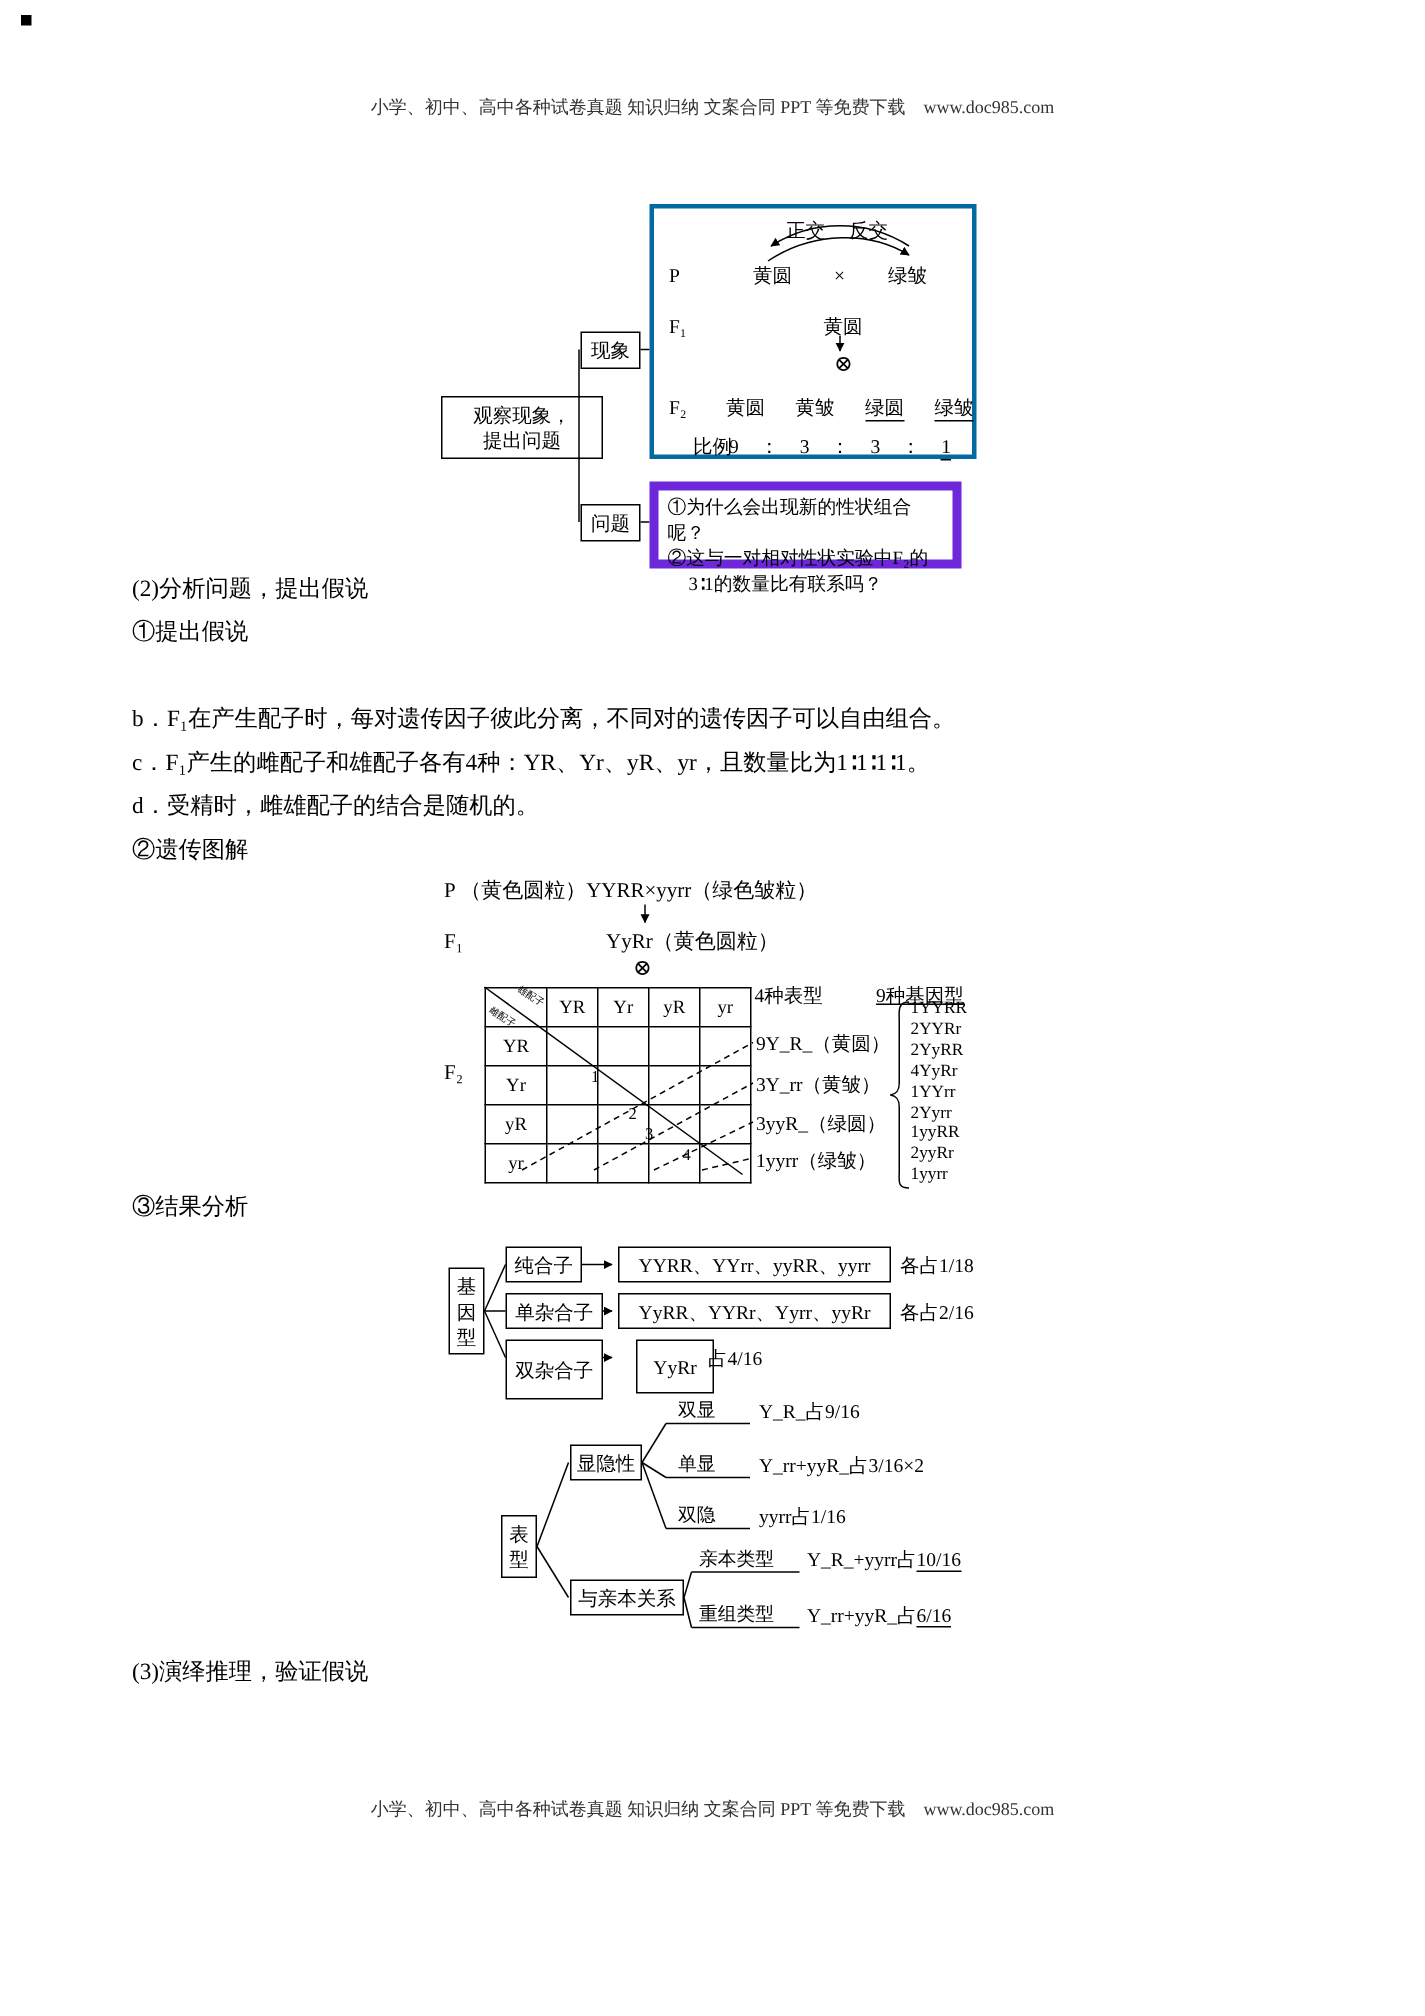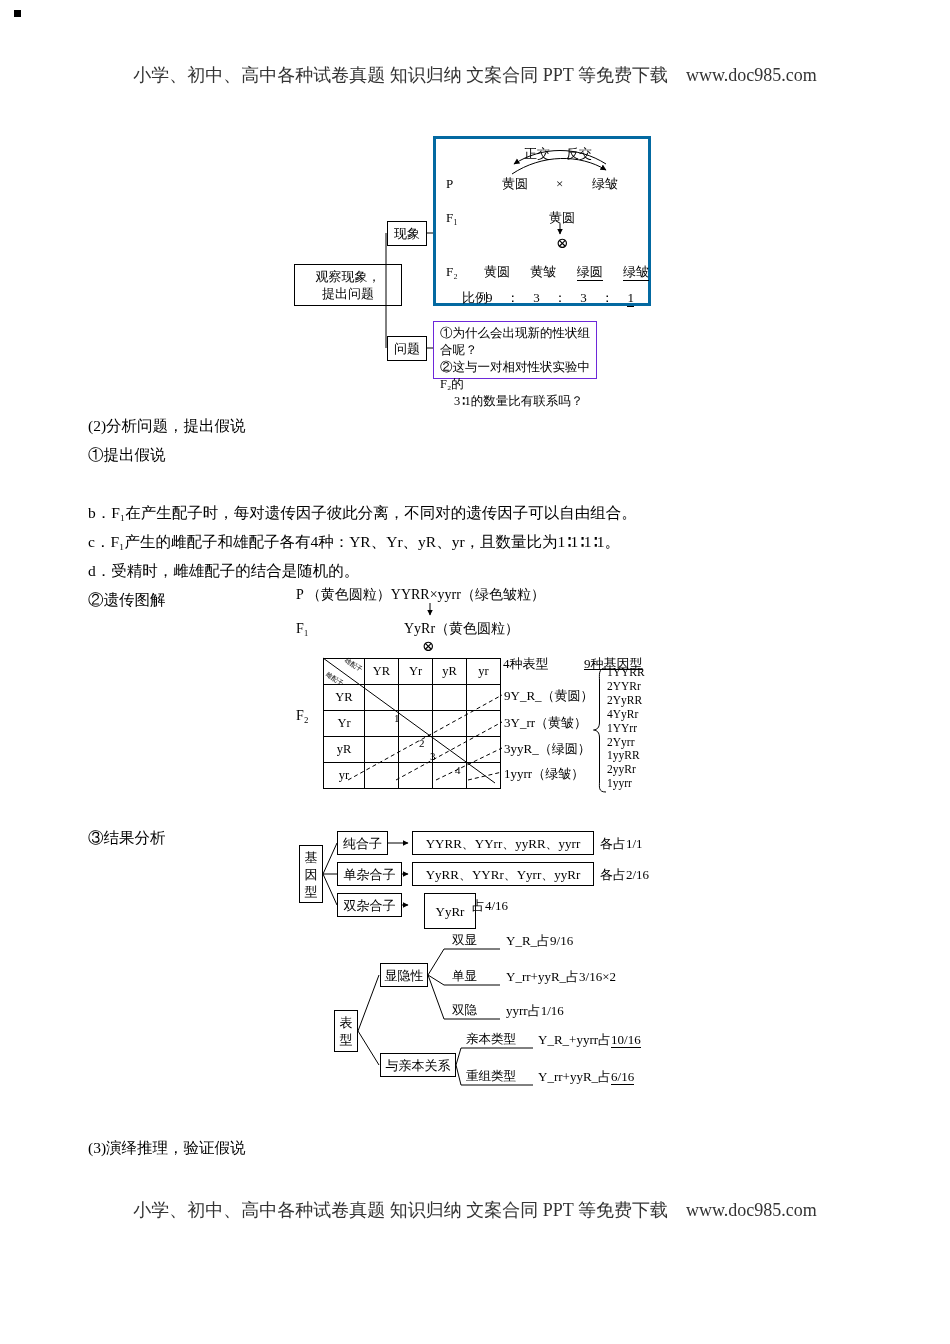--- a/index.html
+++ b/index.html
@@ -4,33 +4,33 @@
 <style>
   html,body{margin:0;padding:0;background:#fff;}
   #page{position:relative;width:950px;height:1344px;background:#fff;overflow:hidden;
         font-family:"Liberation Serif","DejaVu Serif",serif;color:#000;}
   .abs{position:absolute;}
   .box{border:1px solid #000;display:flex;align-items:center;justify-content:center;
        text-align:center;box-sizing:border-box;background:transparent;}
   .f13{font-size:13px;line-height:17px;}
   .f12{font-size:12.5px;line-height:17px;}
   .f14{font-size:14px;line-height:18px;}
-  .f15{font-size:15.5px;line-height:20px;margin-top:33px;}
+  .f15{font-size:15.5px;line-height:20px;}
   .f11{font-size:11.5px;line-height:13.9px;}
   .u{border-bottom:1px solid #000;}
   .vtext{word-break:break-all;width:15px;text-align:center;}
   .punnett{border-collapse:collapse;}
   .punnett td{border:1px solid #000;width:33px;height:25px;padding:0;margin:0;
               text-align:center;font-size:12.5px;font-weight:normal;background:transparent;}
   .punnett td.corner{width:40px;position:relative;}
   .ctop{position:absolute;right:1px;top:2px;font-size:6.5px;transform:rotate(32deg);transform-origin:center;line-height:7px;}
   .cbot{position:absolute;left:1px;bottom:2px;font-size:6.5px;transform:rotate(32deg);transform-origin:center;line-height:7px;}
   .flexrow{display:flex;justify-content:space-between;}
   .gcol span{display:block;}
-  .hdr{width:100%;text-align:center;font-size:18px;color:#333;}
+  .hdr{width:100%;text-align:center;font-size:12px;color:#333;}
 </style>
 </head>
 <body>
 <div id="page">
 
   <div class="abs" style="left:14px;top:10px;width:7px;height:7px;background:#000;"></div>
 
   <div class="abs hdr" style="top:63px;">小学、初中、高中各种试卷真题 知识归纳 文案合同 PPT 等免费下载　www.doc985.com</div>
 
   <svg class="abs" style="left:0;top:0;" width="950" height="1344">
@@ -115,21 +115,21 @@
       <span>9</span>
       <span>：</span>
       <span>3</span>
       <span>：</span>
       <span>3</span>
       <span>：</span>
       <span class="u">1</span>
     </div>
   </div>
 
-  <div class="abs f12" style="left:433px;top:321px;width:164px;height:58px;border:1px solid #6d28d9;box-sizing:border-box;padding:3px 6px;">
+  <div class="abs f12" style="left:433px;top:321px;width:208px;height:58px;border:6px solid #6d28d9;box-sizing:border-box;padding:3px 6px;">
     <div>①为什么会出现新的性状组合呢？</div>
     <div>②这与一对相对性状实验中F₂的</div>
     <div style="padding-left:14px;">3∶1的数量比有联系吗？</div>
   </div>
 
   <div class="abs f15" style="left:88px;top:383px;">(2)分析问题，提出假说</div>
   <div class="abs f15" style="left:88px;top:412px;">①提出假说</div>
   <div class="abs f15" style="left:88px;top:470px;">b．F₁在产生配子时，每对遗传因子彼此分离，不同对的遗传因子可以自由组合。</div>
   <div class="abs f15" style="left:88px;top:499px;">c．F₁产生的雌配子和雄配子各有4种：YR、Yr、yR、yr，且数量比为1∶1∶1∶1。</div>
   <div class="abs f15" style="left:88px;top:528px;">d．受精时，雌雄配子的结合是随机的。</div>
@@ -212,33 +212,33 @@
 
   <div class="abs box f13" style="left:299px;top:845px;width:24px;height:58px;">
     <span class="vtext">基因型</span>
   </div>
   <div class="abs box f13" style="left:337px;top:831px;width:51px;height:24px;">
     <span>纯合子</span>
   </div>
   <div class="abs box f13" style="left:337px;top:862px;width:65px;height:24px;">
     <span>单杂合子</span>
   </div>
-  <div class="abs box f13" style="left:337px;top:893px;width:65px;height:24px;">
+  <div class="abs box f13" style="left:337px;top:893px;width:65px;height:40px;">
     <span>双杂合子</span>
   </div>
   <div class="abs box f13" style="left:412px;top:831px;width:182px;height:24px;">
     <span>YYRR、YYrr、yyRR、yyrr</span>
   </div>
   <div class="abs box f13" style="left:412px;top:862px;width:182px;height:24px;">
     <span>YyRR、YYRr、Yyrr、yyRr</span>
   </div>
   <div class="abs box f13" style="left:424px;top:893px;width:52px;height:36px;align-items:center;">
     <span>YyRr</span>
   </div>
-  <div class="abs f13" style="left:600px;top:835px;">各占1/1</div>
+  <div class="abs f13" style="left:600px;top:835px;">各占1/18</div>
   <div class="abs f13" style="left:600px;top:866px;">各占2/16</div>
   <div class="abs f13" style="left:472px;top:897px;">占4/16</div>
 
   <div class="abs box f13" style="left:334px;top:1010px;width:24px;height:42px;">
     <span class="vtext">表型</span>
   </div>
   <div class="abs box f13" style="left:380px;top:963px;width:48px;height:24px;">
     <span>显隐性</span>
   </div>
   <div class="abs f12" style="left:452px;top:932px;">双显</div>

